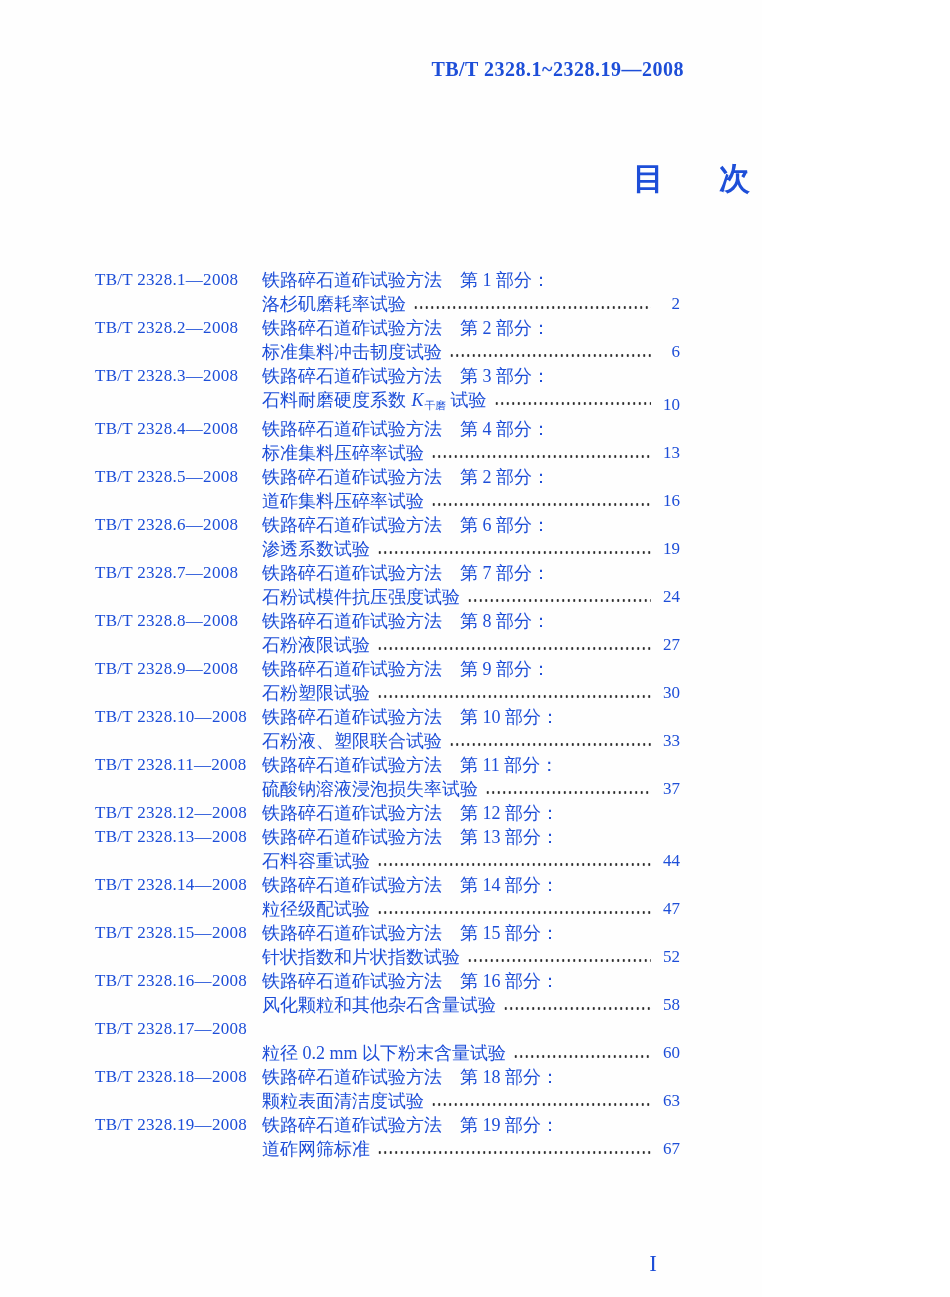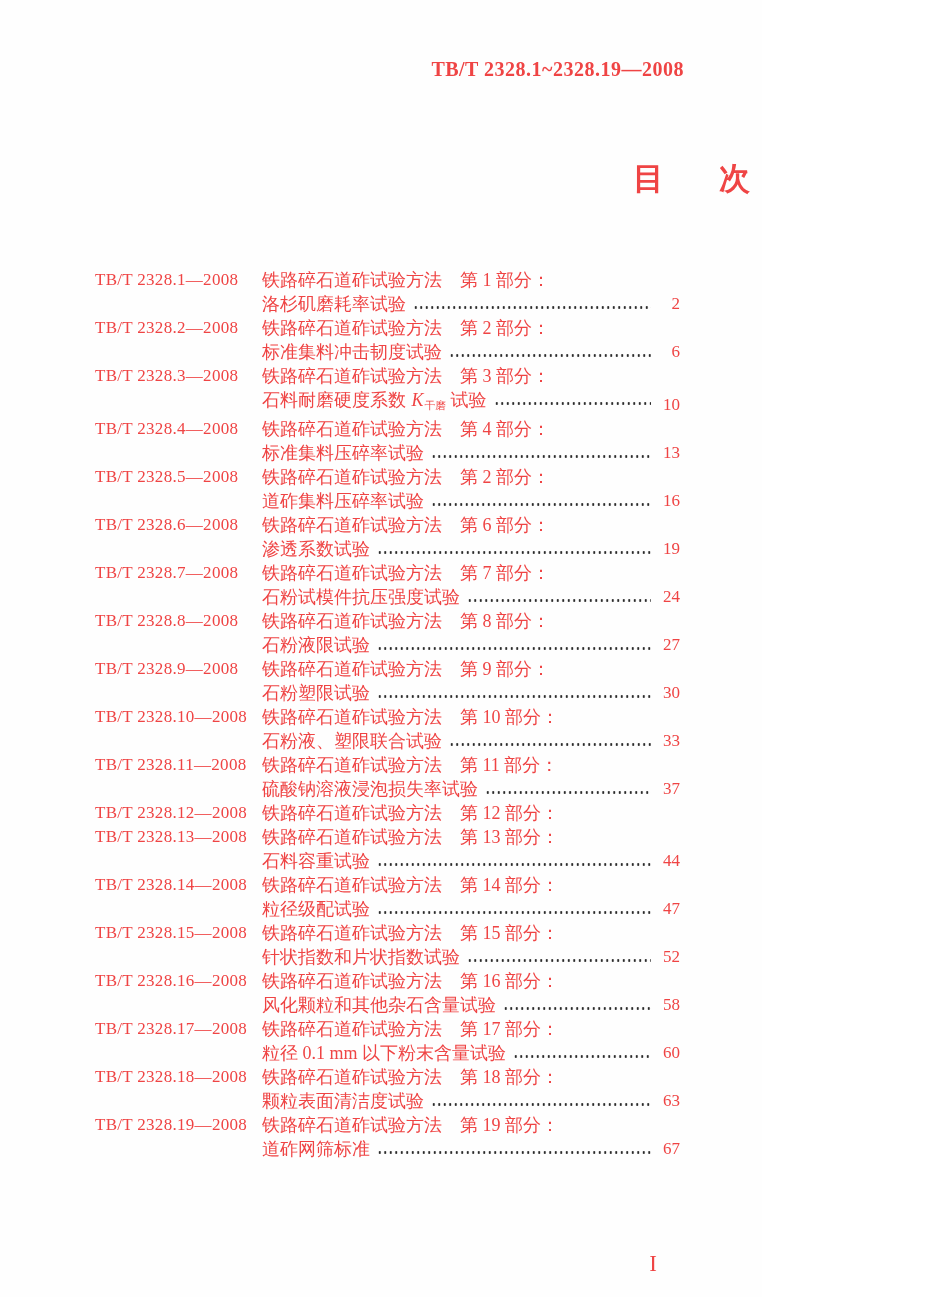--- a/index.html
+++ b/index.html
@@ -5,21 +5,21 @@
   html, body {
     margin: 0;
     padding: 0;
     background: #ffffff;
   }
   .sheet {
     position: relative;
     width: 762px;
     height: 1297px;
     background: #fefefe;
-    color: #ef4444;
+    color: #1d4ed8;
     font-family: "Liberation Serif", "DejaVu Serif", serif;
     overflow: hidden;
   }
   .doc-header {
     position: absolute;
     top: 58px;
     right: 78px;
     font-size: 20px;
     font-weight: 700;
     letter-spacing: 0.5px;
@@ -289,24 +289,23 @@
     <div class="row r2">
       <span class="sub"><span>风化颗粒和其他杂石含量试验 </span></span>
       <span class="dots"></span>
       <span class="pg">58</span>
     </div>
   </div>
 
   <div class="entry">
     <div class="row r1">
       <span class="std">TB/T 2328.17—2008</span>
-      <span class="ttl">铁路碎石道砟试验方法　第 17 部分：</span>
-    </div>
-    <div class="row r2">
-      <span class="sub"><span>粒径 0.1 mm 以下粉末含量试验 </span></span>
+    </div>
+    <div class="row r2">
+      <span class="sub"><span>粒径 0.2 mm 以下粉末含量试验 </span></span>
       <span class="dots"></span>
       <span class="pg">60</span>
     </div>
   </div>
 
   <div class="entry">
     <div class="row r1">
       <span class="std">TB/T 2328.18—2008</span>
       <span class="ttl">铁路碎石道砟试验方法　第 18 部分：</span>
     </div>

